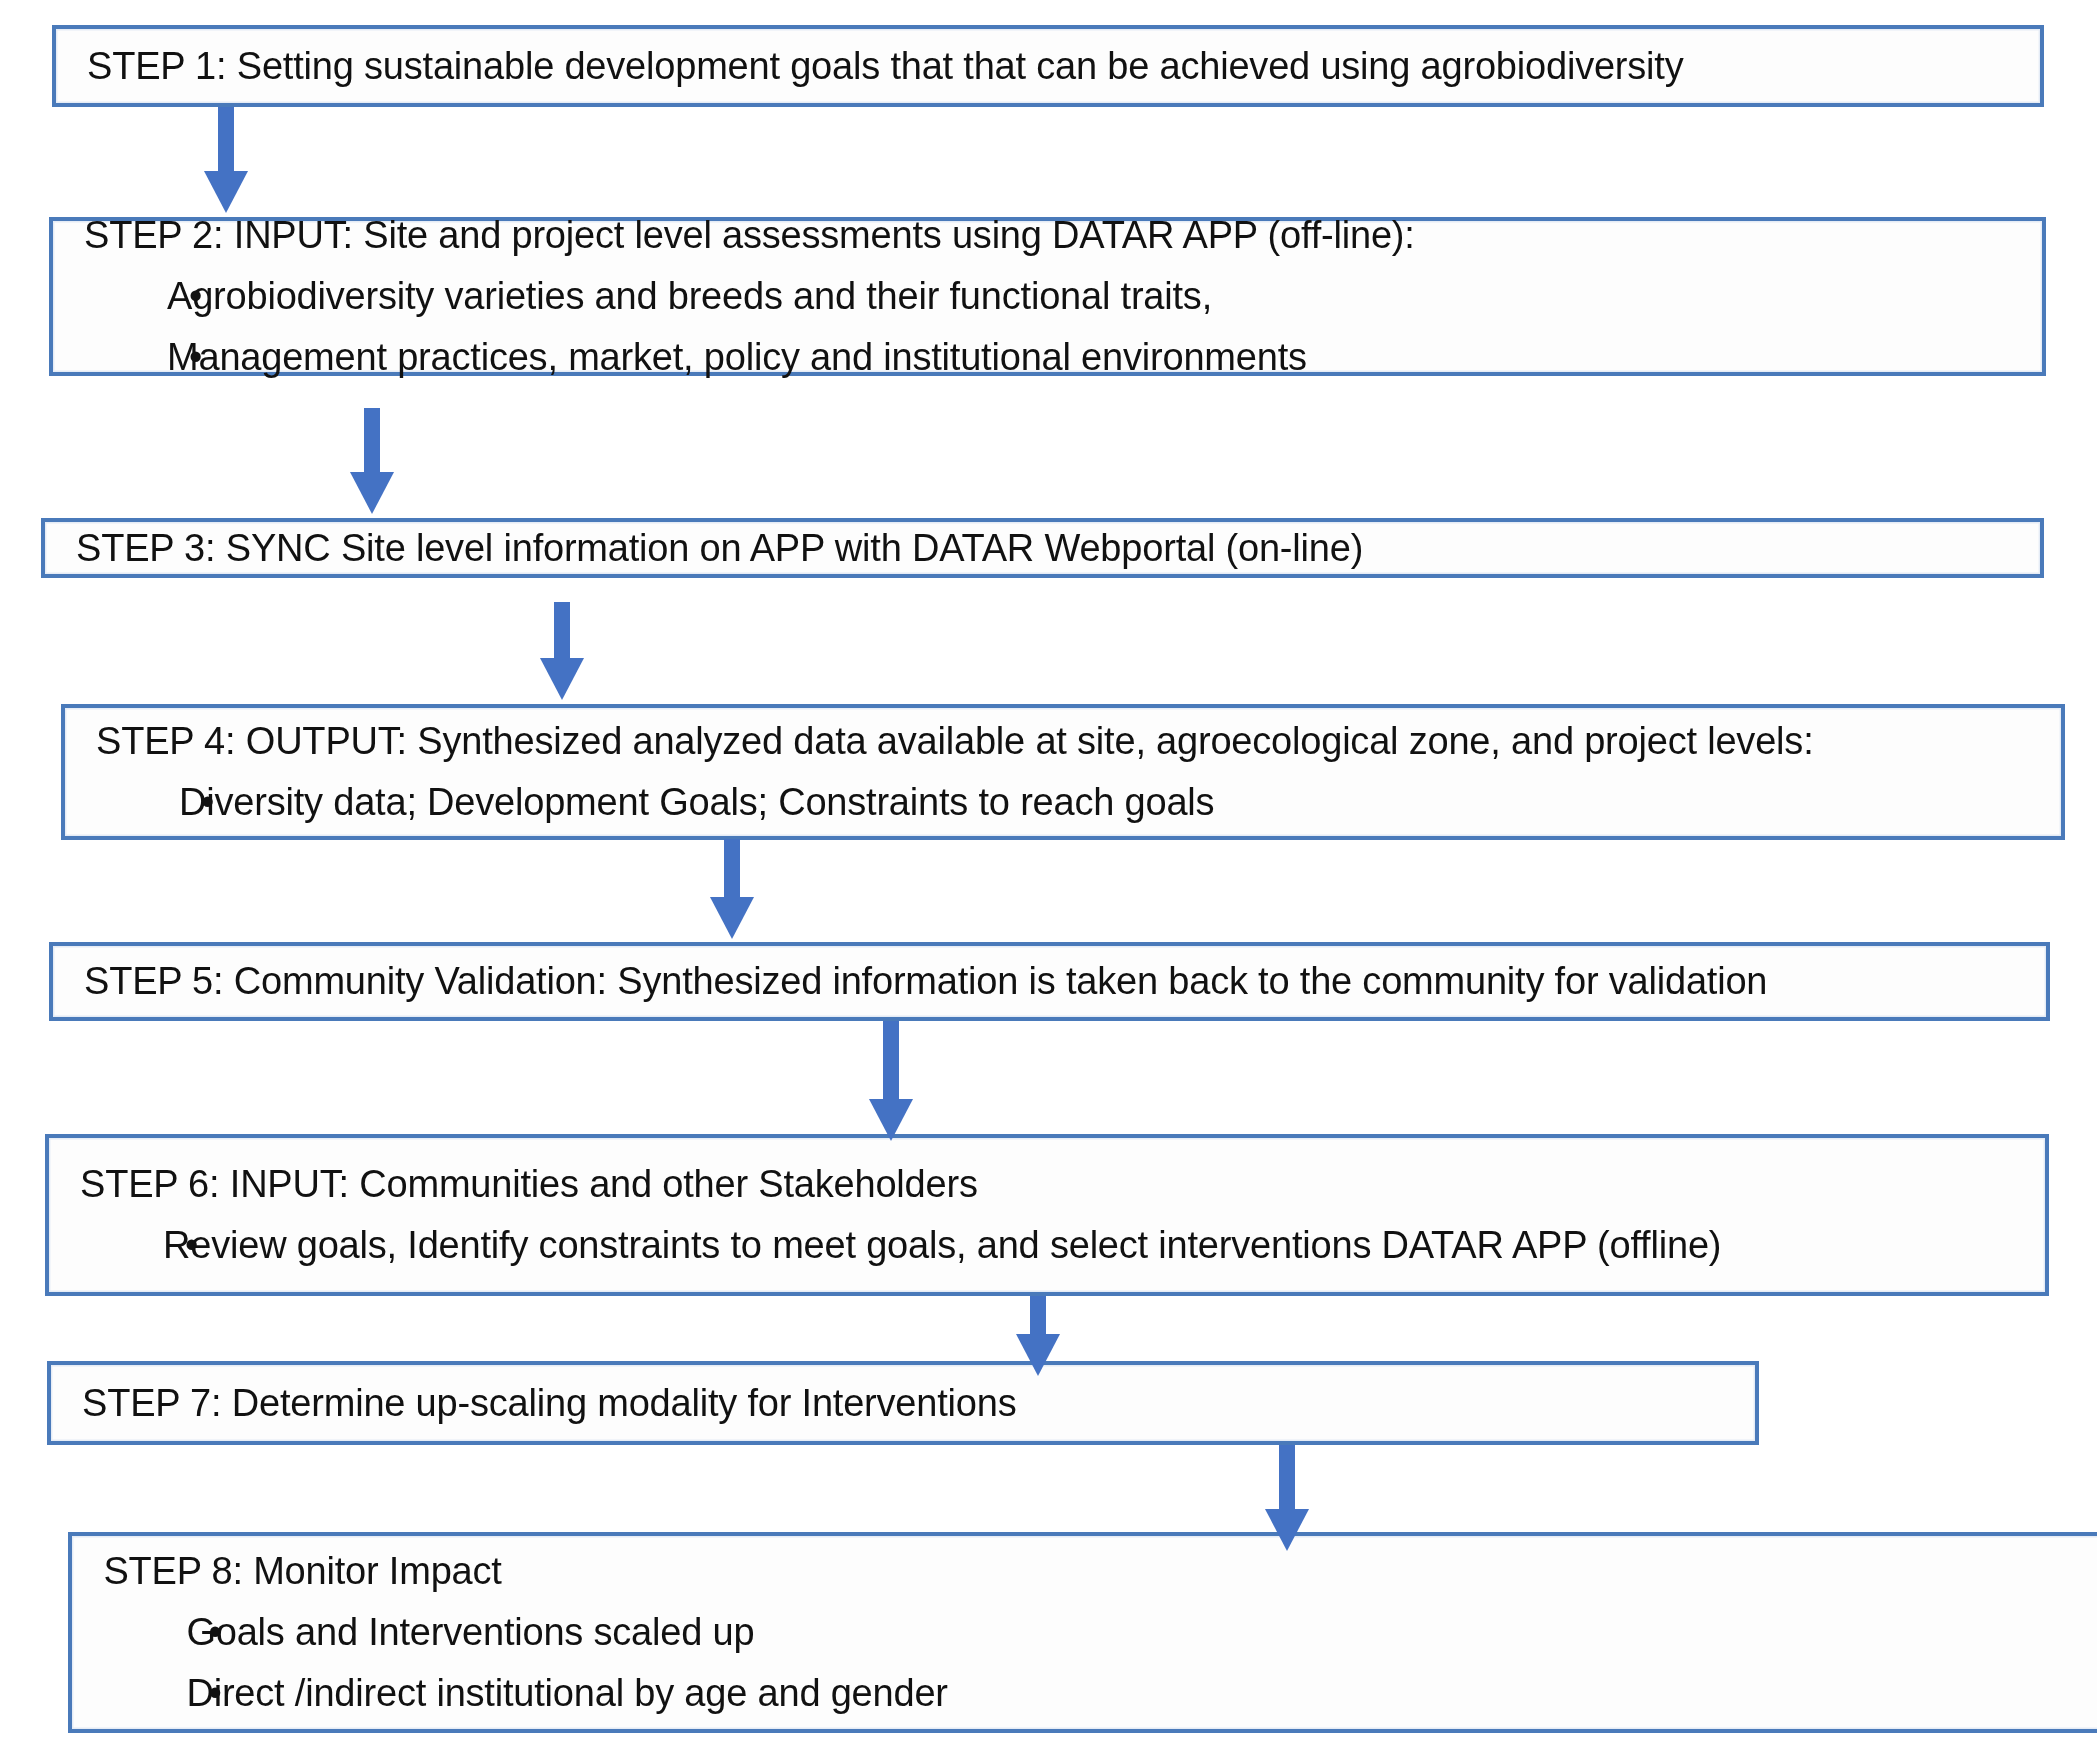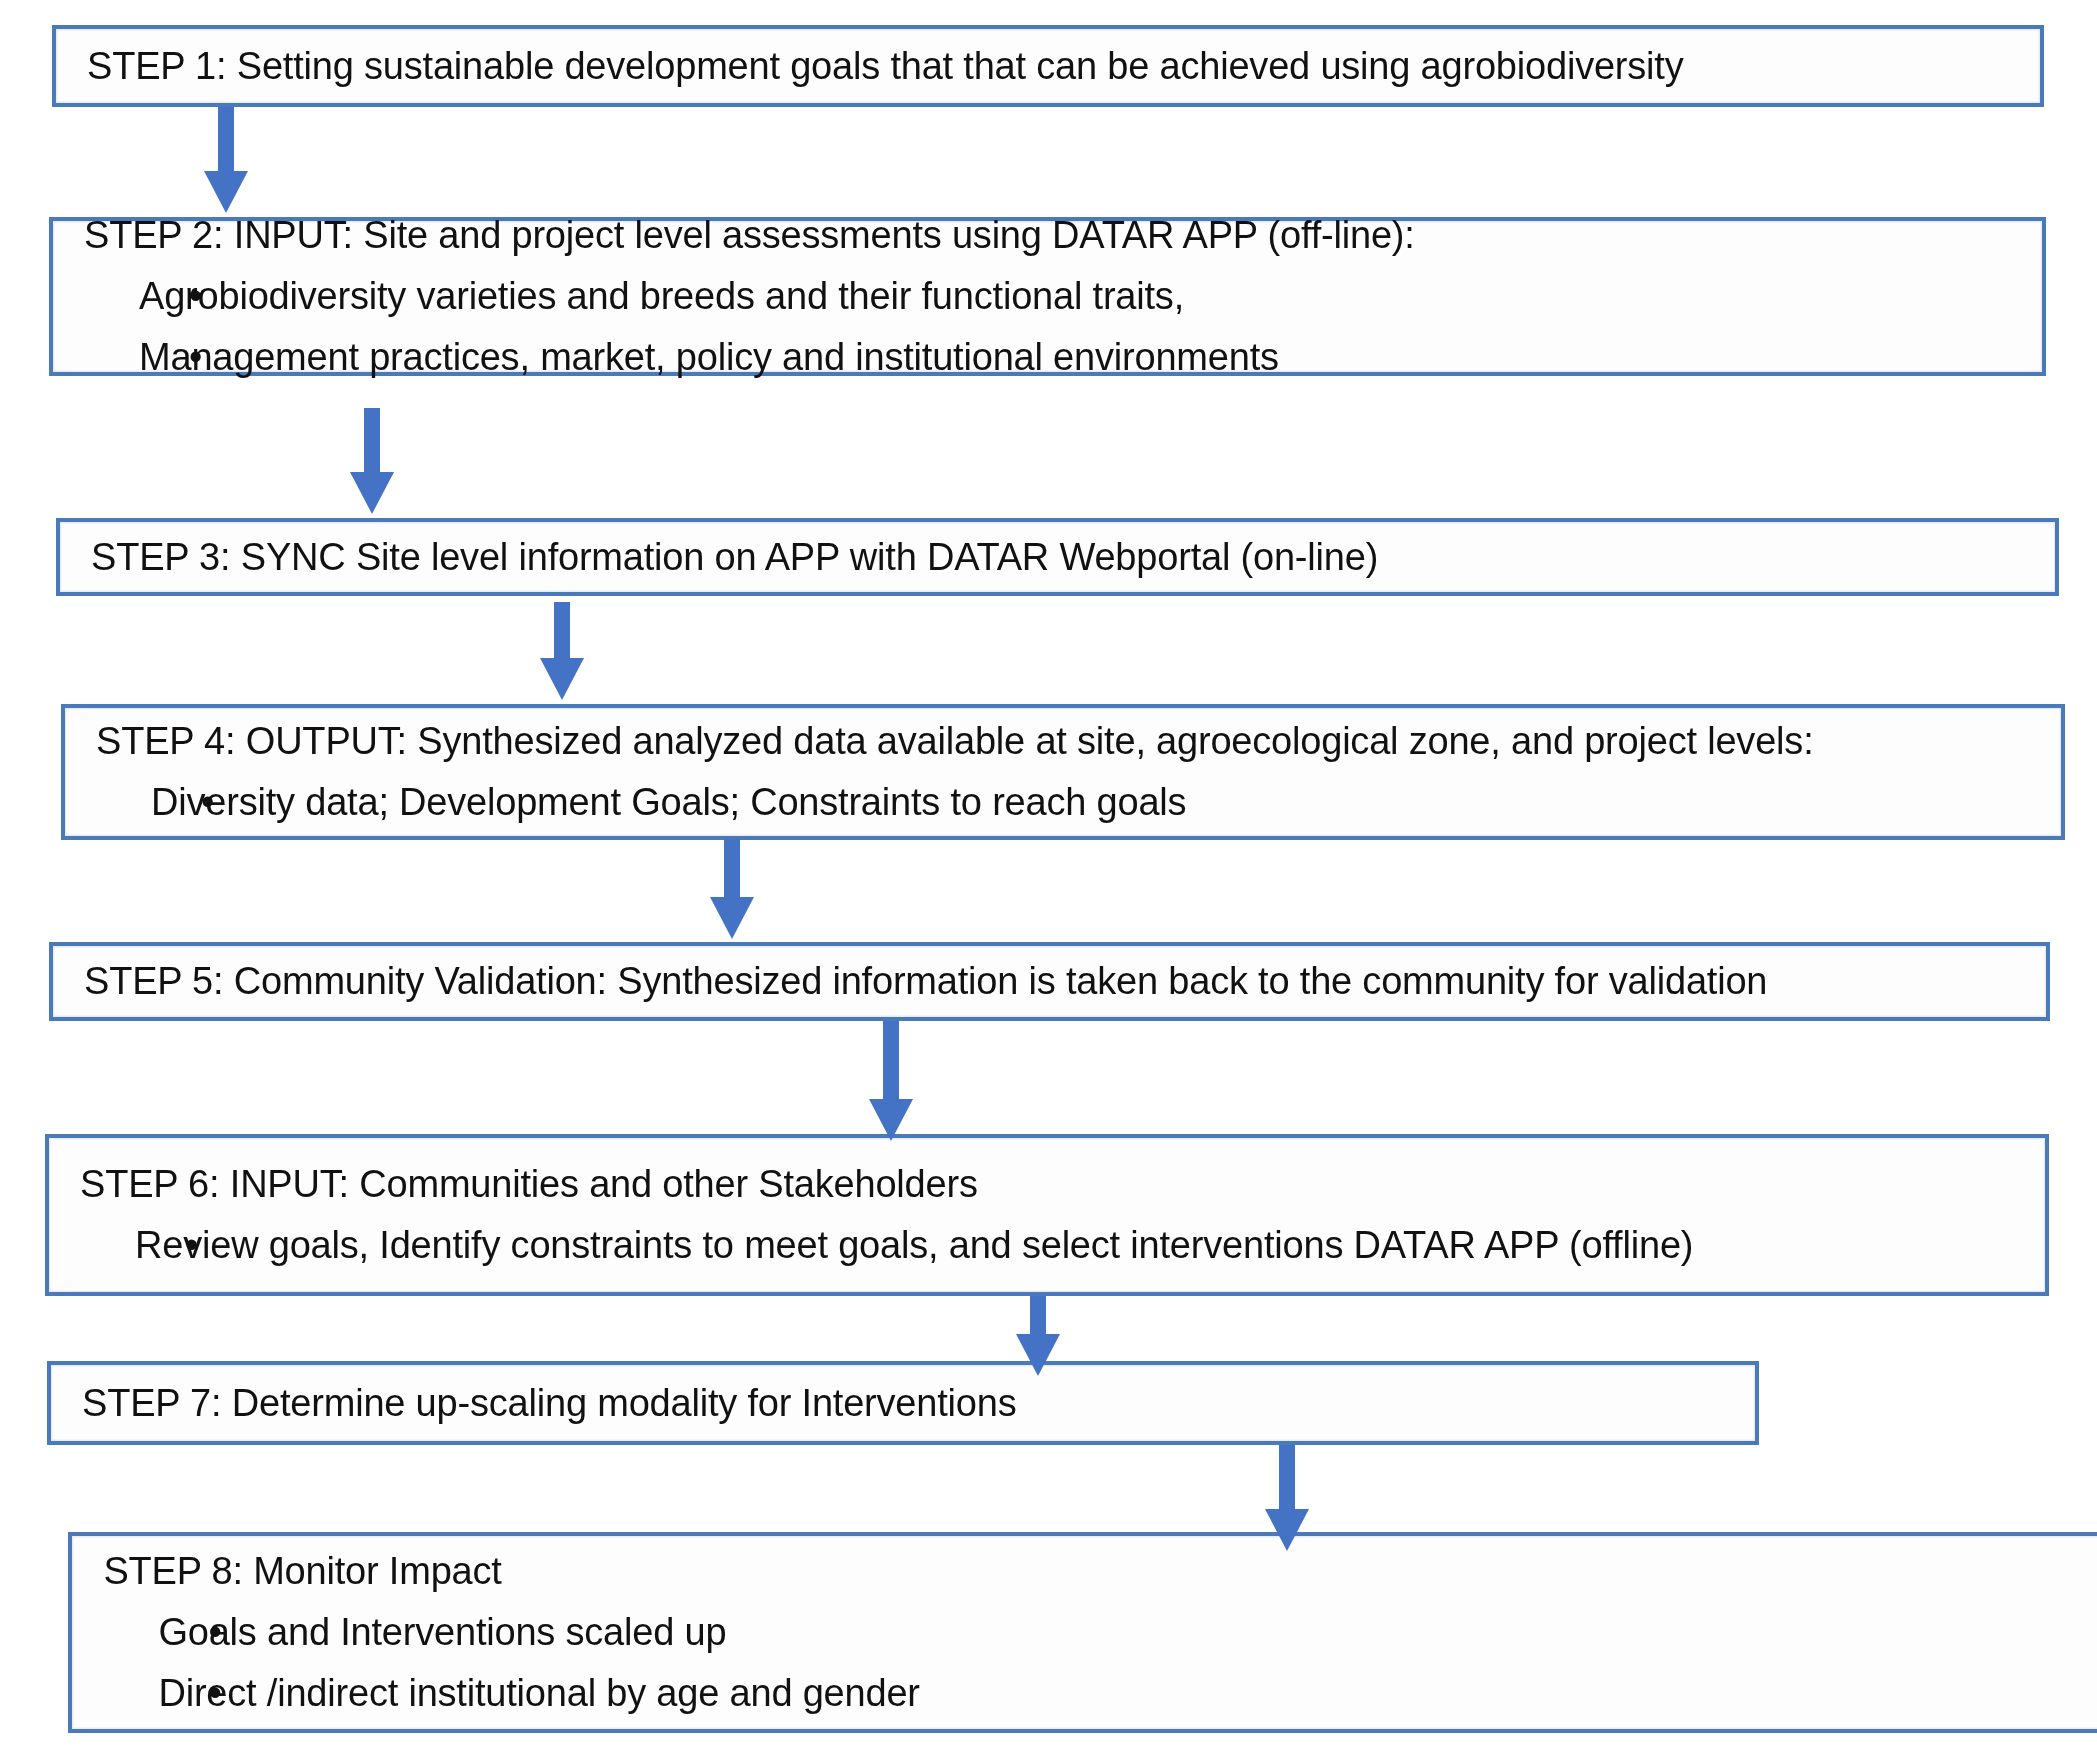--- a/index.html
+++ b/index.html
@@ -20,31 +20,31 @@
     display: flex;
     flex-direction: column;
     justify-content: center;
     font-size: 38px;
     line-height: 61px;
     letter-spacing: -0.2px;
     z-index: 1;
   }
   .box .title { padding-left: 31px; }
   .box ul { list-style: none; margin: 0; padding: 0; }
-  .box li { position: relative; padding-left: 86px; }
+  .box li { position: relative; padding-left: 114px; }
   .box li::before {
     content: "\2022";
     position: absolute;
     left: 136px;
     top: 0;
   }
   
   .b1 { left: 52px;  top: 25px;   width: 1992px; height: 82px; }
   .b2 { left: 49px;  top: 217px;  width: 1997px; height: 159px; }
-  .b3 { left: 56px;  top: 518px;  width: 2003px; height: 78px; }
+  .b3 { left: 41px;  top: 518px;  width: 2003px; height: 60px; }
   .b4 { left: 49px;  top: 704px; width: 2004px; height: 136px; margin-left: 12px; }
   .b5 { left: 49px;  top: 942px; width: 2001px; height: 79px; }
   .b6 { left: 45px;  top: 1134px; width: 2004px; height: 162px; }
   .b7 { left: 47px;  top: 1361px; width: 1712px; height: 84px; }
   .b8 { left: 24.4px;  top: 1532px; width: 2055px; height: 201px; margin-left: 44px; }
 
   
   .arrow {
     position: absolute;
     width: 16px;

